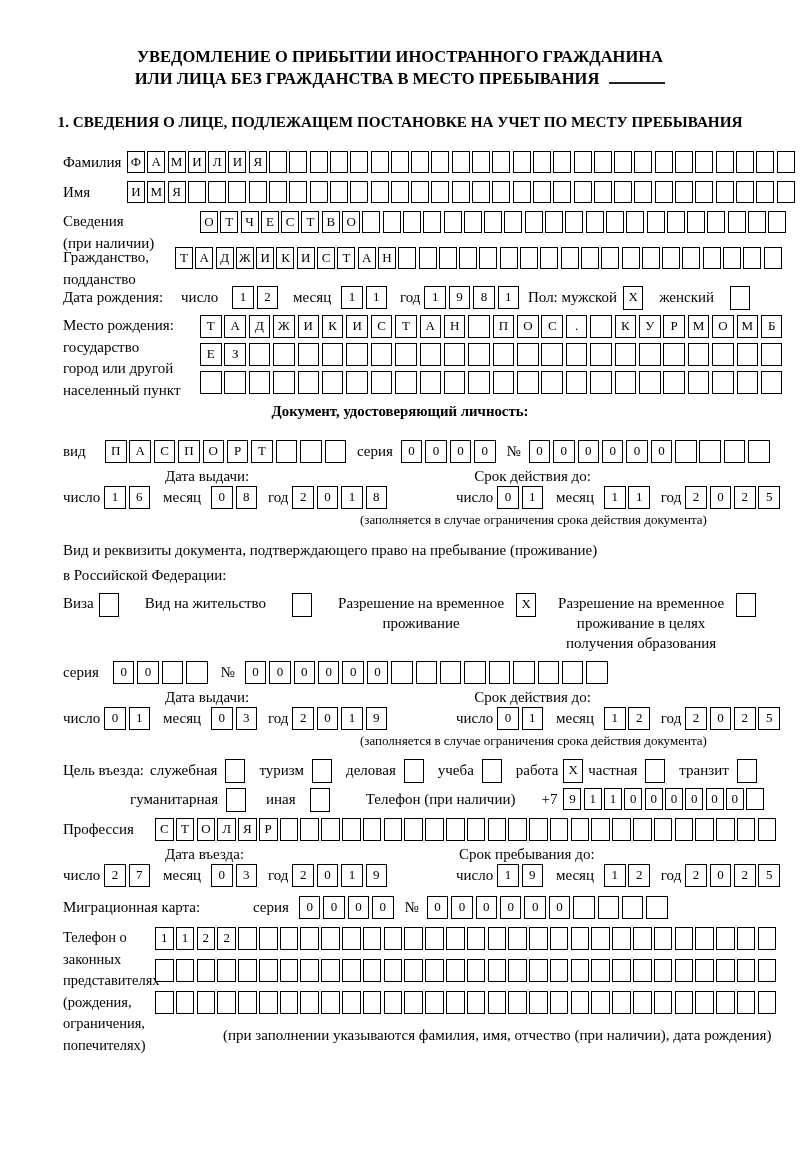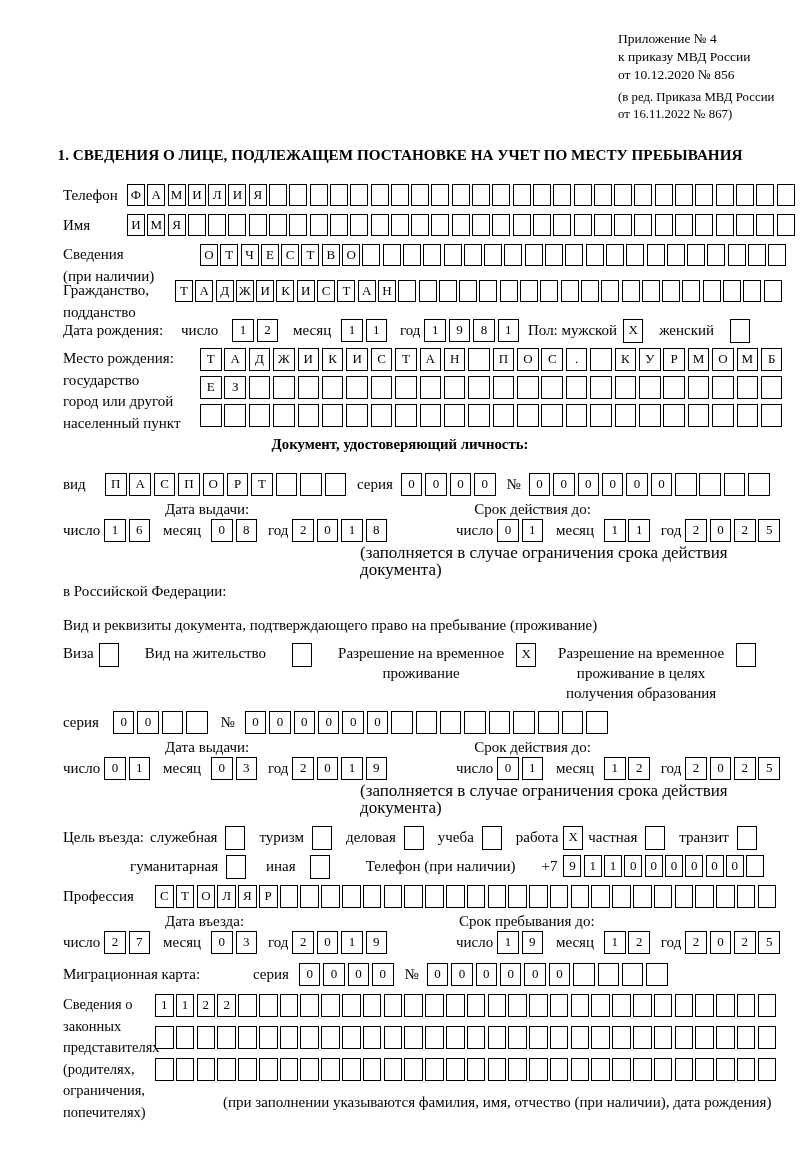--- a/index.html
+++ b/index.html
@@ -20,44 +20,39 @@
         margin-right:2.3px;text-align:center;font-size:13px;line-height:19px;flex-shrink:0;background:#fff;}
   .wide .cell{width:21.5px;height:23px;margin-right:2.9px;}
   .med  .cell{width:18.6px;height:23px;margin-right:2.2px;}
   .cbx  .cell{width:20px;height:24px;margin-right:0;}
   .stack{display:flex;flex-direction:column;}
   .stack .cells{margin-bottom:5px;}
   .lblcol{display:flex;flex-direction:column;flex-shrink:0;}
   .lblcol .lbl{line-height:21.5px;}
   .cbitem{display:flex;align-items:flex-start;}
   .cblbl{font-size:15px;line-height:20px;text-align:center;white-space:nowrap;}
-  .note-right{margin-left:360px;font-size:17px;line-height:17px;margin-top:2px;}
+  .note-right{margin-left:360px;font-size:13px;line-height:17px;margin-top:2px;}
   .hdr2{display:flex;margin-left:165px;font-size:15px;line-height:18px;margin-top:4px;}
 </style>
 </head>
 <body>
 
 <div class="page">
 
-  <div class="appendix">
-    <div>Приложение № 4</div>
-    <div>к приказу МВД России</div>
-    <div>от 10.12.2020 № 856</div>
-    <div class="edition">
-      <div>(в ред. Приказа МВД России</div>
-      <div>от 16.11.2022 № 867)</div>
-    </div>
-  </div>
-
-
+
+
+  <div class="title">
+    <div>УВЕДОМЛЕНИЕ О ПРИБЫТИИ ИНОСТРАННОГО ГРАЖДАНИНА</div>
+    <div><span>ИЛИ ЛИЦА БЕЗ ГРАЖДАНСТВА В МЕСТО ПРЕБЫВАНИЯ</span><span class="blankline"></span></div>
+  </div>
 
   <div class="sec">1. СВЕДЕНИЯ О ЛИЦЕ, ПОДЛЕЖАЩЕМ ПОСТАНОВКЕ НА УЧЕТ ПО МЕСТУ ПРЕБЫВАНИЯ</div>
 
   <div class="row" style="margin-top:20px">
-    <span class="lbl" style="width:64px">Телефон</span>
+    <span class="lbl" style="width:64px">Фамилия</span>
     <span class="cells">
         <span class="cell">Ф</span>
         <span class="cell">А</span>
         <span class="cell">М</span>
         <span class="cell">И</span>
         <span class="cell">Л</span>
         <span class="cell">И</span>
         <span class="cell">Я</span>
         <span class="cell"></span>
         <span class="cell"></span>
@@ -397,25 +392,25 @@
     <span class="cells wide" style="margin-left:4px">
         <span class="cell">2</span>
         <span class="cell">0</span>
         <span class="cell">2</span>
         <span class="cell">5</span>
       </span>
   </div>
 
   <div class="note-right">(заполняется в случае ограничения срока действия документа)</div>
 
+  <div class="row" style="margin-top:11px">
+    <span class="lbl">Вид и реквизиты документа, подтверждающего право на пребывание (проживание)</span>
+  </div>
   <div class="row" style="margin-top:2px">
     <span class="lbl">в Российской Федерации:</span>
-  </div>
-  <div class="row" style="margin-top:11px">
-    <span class="lbl">Вид и реквизиты документа, подтверждающего право на пребывание (проживание)</span>
   </div>
 
   <div class="row" style="margin-top:6px">
     <span class="cbitem">
       <span class="cblbl">Виза</span>
       <span class="cells cbx" style="margin-left:5px">
           <span class="cell"></span>
         </span>
     </span>
     <span class="cbitem" style="margin-left:26px">
@@ -671,24 +666,24 @@
         <span class="cell">0</span>
         <span class="cell"></span>
         <span class="cell"></span>
         <span class="cell"></span>
         <span class="cell"></span>
       </span>
   </div>
 
   <div class="row" style="margin-top:8px">
     <span class="lblcol" style="width:92px;font-size:14px">
-      <span class="lbl" style="font-size:14.5px">Сведения о</span>
+      <span class="lbl" style="font-size:14.5px">Телефон о</span>
       <span class="lbl" style="font-size:14.5px">законных</span>
       <span class="lbl" style="font-size:14.5px">представителях</span>
-      <span class="lbl" style="font-size:14.5px">(родителях,</span>
+      <span class="lbl" style="font-size:14.5px">(рождения,</span>
       <span class="lbl" style="font-size:14.5px">ограничения,</span>
       <span class="lbl" style="font-size:14.5px">попечителях)</span>
     </span>
     <span class="stack">
       <span class="cells med" style="margin-bottom:9px">
           <span class="cell">1</span>
           <span class="cell">1</span>
           <span class="cell">2</span>
           <span class="cell">2</span>
           <span class="cell"></span>

